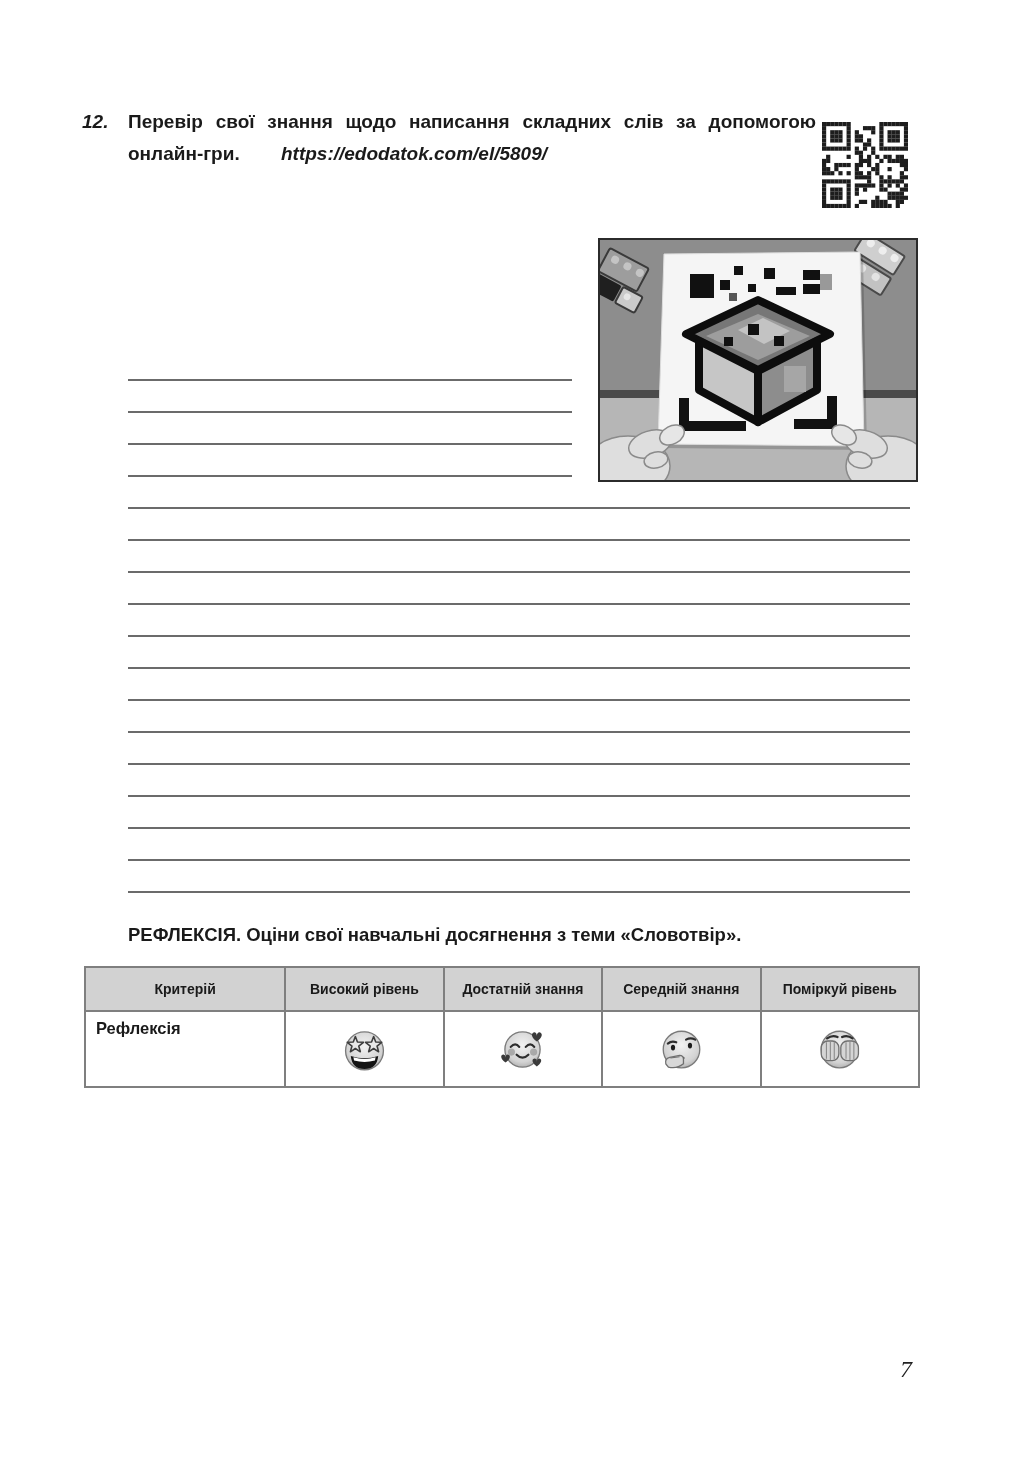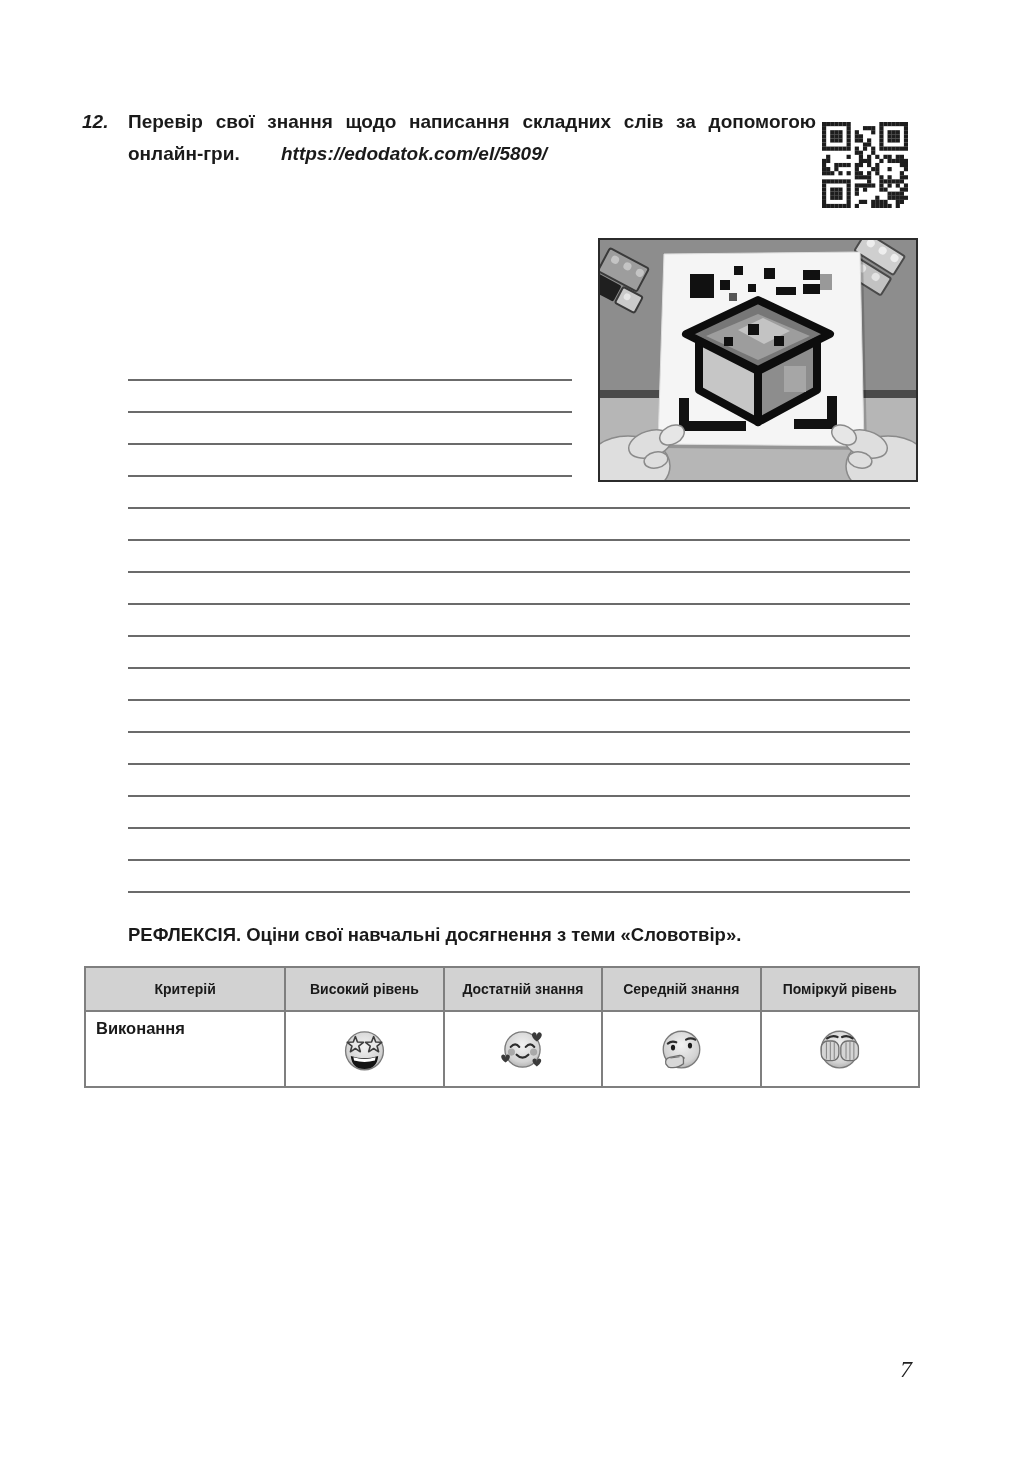--- a/index.html
+++ b/index.html
@@ -469,21 +469,21 @@
       <tr>
         <th>Критерій</th>
         <th>Високий рівень</th>
         <th>Достатній знання</th>
         <th>Середній знання</th>
         <th>Поміркуй рівень</th>
       </tr>
     </thead>
     <tbody>
       <tr>
-        <td class="crit">Виконання</td>
+        <td class="crit">Рефлексія</td>
         <td><svg class="emoji" viewBox="0 0 72 72">
               <use href="#em-star"></use>
             </svg></td>
         <td><svg class="emoji" viewBox="0 0 72 72">
               <use href="#em-hearts"></use>
             </svg></td>
         <td><svg class="emoji" viewBox="0 0 72 72">
               <use href="#em-think"></use>
             </svg></td>
         <td><svg class="emoji" viewBox="0 0 72 72">

